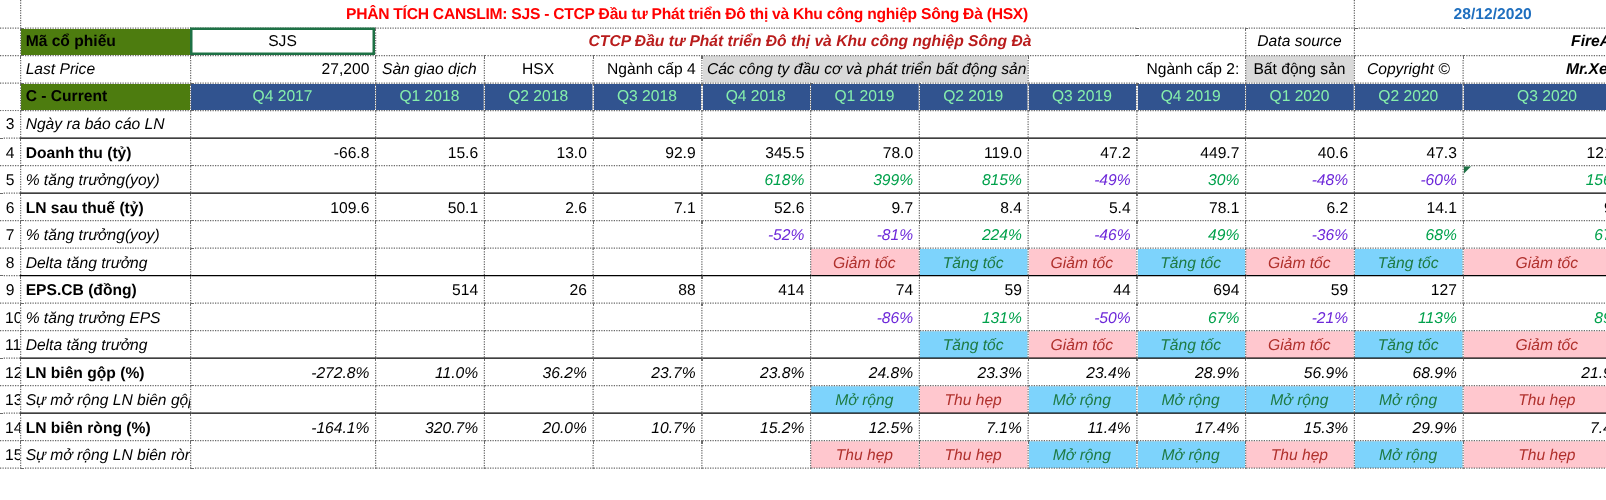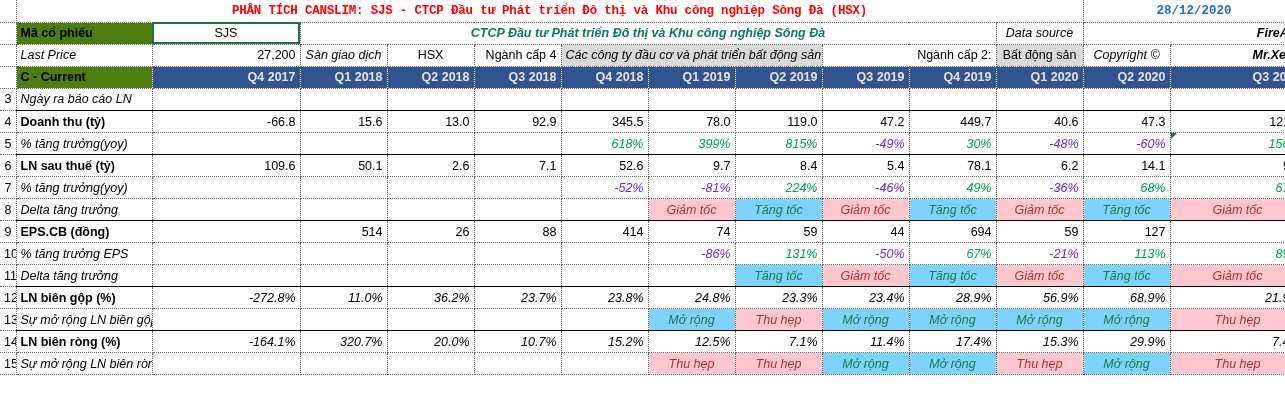--- a/index.html
+++ b/index.html
@@ -40,21 +40,20 @@
     font-size: 11px;
     text-align: right;
     padding: 0 1px 0 0;
     border-right: 1px solid #9a9a9a;
     border-bottom: 1px solid #d4d4d4;
   }
   
   .titlebar td {
     border: none;
     height: 31px;
-    font-family: Liberation Mono, monospace;
   }
   .title-text {
     color: #ff0000;
     font-weight: bold;
     font-size: 21px;
     text-align: center;
     letter-spacing: -0.2px;
   }
   .title-date {
     color: #1f6fbf;
@@ -73,34 +72,34 @@
   .rgt { text-align: right; }
   .lft { text-align: center; }
   .pos { color: #00a14b; }
   .neg { color: #6d28d9; }
   .cell-green { background: #7dd3fc; color: #1e7a43; }
   .cell-red   { background: #ffc7ce; color: #b0302c; margin-top: 47px; }
   .grey { background: #d9d9d9; }
   .yellow { background: #4d7c0f; font-weight: bold; }
   .blue-hdr {
     background: #31538f;
-    color: #e5e5e5;
-    font-weight: bold;
-    text-align: right;
+    color: #86efac;
+    font-weight: normal;
+    text-align: center;
     border-right: 1px solid #ffffff;
     border-bottom: 1px solid #31538f;
     font-size: 13px;
   }
   .solid-b { border-bottom: 1px solid #000000; }
   .solid-t { border-top: 1px solid #000000; }
   .solid-r { border-right: 1px solid #000000; }
   
   .inforow td { height: 23px; font-size: 13px; }
   .company-red {
-    color: #0f766e;
+    color: #b91c1c;
     font-style: italic;
     font-weight: bold;
     font-size: 13px;
   }
   .greenbox {
     outline: 2px solid #1e7145;
     outline-offset: -2px;
     position: relative;
   }
   .greenbox::after {

